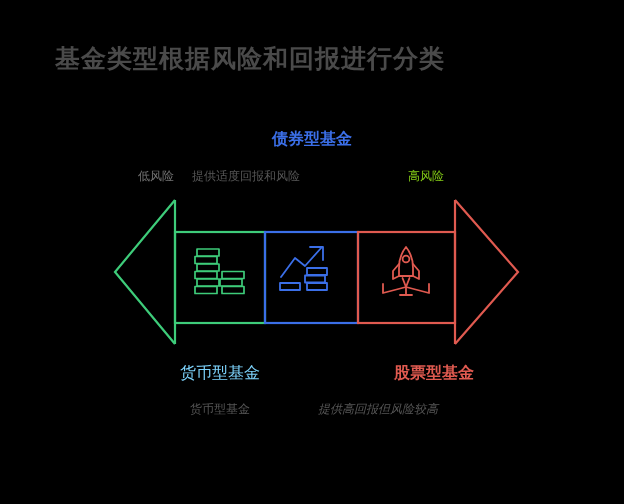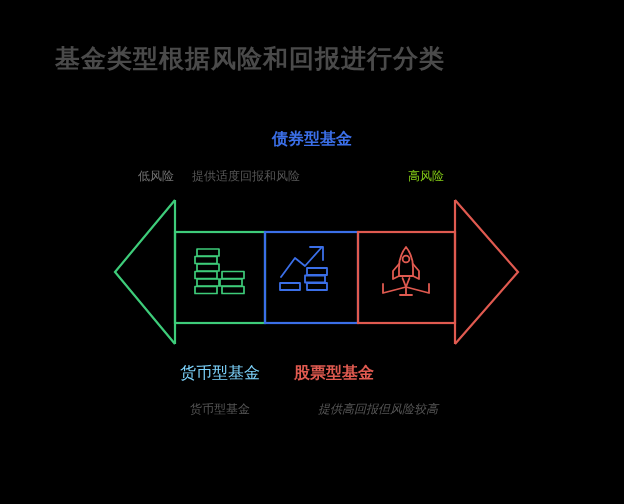--- a/index.html
+++ b/index.html
@@ -112,21 +112,21 @@
     text-align: center;
     color: #565656;
     font-size: 12px;
     line-height: 18px;
   }
   .bot-label-stock {
     position: absolute;
     left: 294px;
     top: 362px;
     width: 180px;
-    text-align: left;
+    text-align: right;
     color: #e05a50;
     font-size: 16px;
     font-weight: bold;
     line-height: 22px;
   }
   .bot-desc-stock {
     position: absolute;
     left: 303px;
     top: 400px;
     width: 150px;

